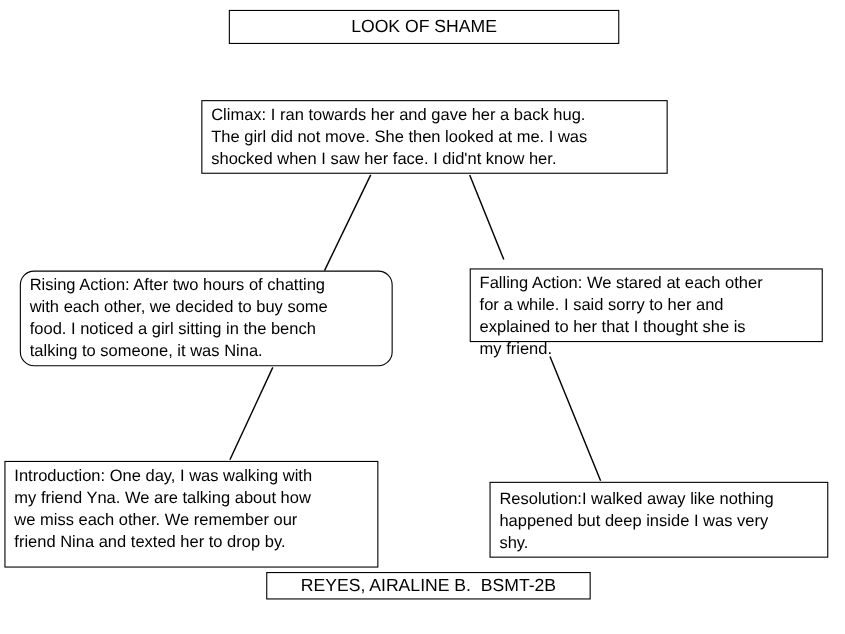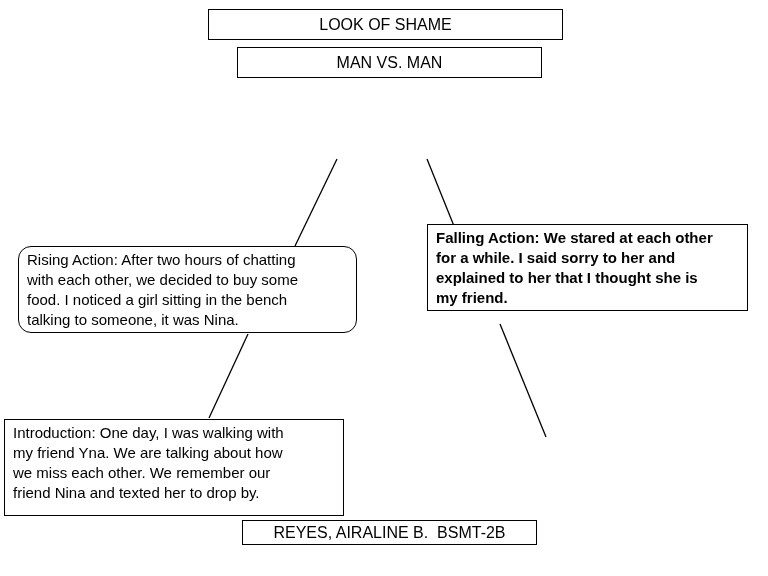--- a/index.html
+++ b/index.html
@@ -41,53 +41,58 @@
     font-size: 15px;
     line-height: 20px;
     padding: 3px 8px;
     white-space: pre-wrap;
   }
   
   .box-title      { left: 208px; top: 9px;   width: 355px; height: 31px; }
   .box-conflict   { left: 237px; top: 47px;  width: 305px; height: 31px; }
   .box-climax     { left: 183px; top: 91px;  width: 424px; height: 67px; }
   .box-rising     { left: 18px;  top: 246px; width: 339px; height: 87px; border-radius: 13px; }
-  .box-falling    { left: 427px; top: 224px; width: 321px; height: 87px; font-weight: bold; }
+  .box-falling    { left: 427px; top: 244px; width: 321px; height: 67px; }
   .box-intro      { left: 4px;  top: 419px; width: 340px; height: 97px; }
   .box-resolution { left: 445px; top: 438px; width: 308px; height: 69px; padding-top: 5px; }
   .box-author     { left: 242px; top: 520px; width: 295px; height: 25px; }
 </style>
 </head>
 <body>
 
 <div class="canvas">
 
   <svg class="connectors" viewBox="0 0 768 576" xmlns="http://www.w3.org/2000/svg">
     <line x1="337" y1="159" x2="295" y2="246" stroke="#000000" stroke-width="1.3"></line>
     <line x1="427" y1="159" x2="458" y2="236" stroke="#000000" stroke-width="1.3"></line>
     <line x1="248" y1="334" x2="209" y2="418" stroke="#000000" stroke-width="1.3"></line>
     <line x1="500" y1="324" x2="546" y2="437" stroke="#000000" stroke-width="1.3"></line>
   </svg>
 
   <div class="box header-box box-title">LOOK OF SHAME</div>
 
-  <div class="box header-box box-conflict">MAN VS. MAN</div>
 
+  <div class="box text-box box-climax">Climax: I ran towards her and gave her a back hug.
+The girl did not move. She then looked at me. I was
+shocked when I saw her face. I did'nt know her.</div>
 
   <div class="box text-box box-rising">Rising Action: After two hours of chatting
 with each other, we decided to buy some
 food. I noticed a girl sitting in the bench
 talking to someone, it was Nina.</div>
 
   <div class="box text-box box-falling">Falling Action: We stared at each other
 for a while. I said sorry to her and
 explained to her that I thought she is
 my friend.</div>
 
   <div class="box text-box box-intro">Introduction: One day, I was walking with
 my friend Yna. We are talking about how
 we miss each other. We remember our
 friend Nina and texted her to drop by.</div>
 
+  <div class="box text-box box-resolution">Resolution:I walked away like nothing
+happened but deep inside I was very
+shy.</div>
 
   <div class="box header-box box-author">REYES, AIRALINE B.  BSMT-2B</div>
 
 </div>
 
 </body></html>

